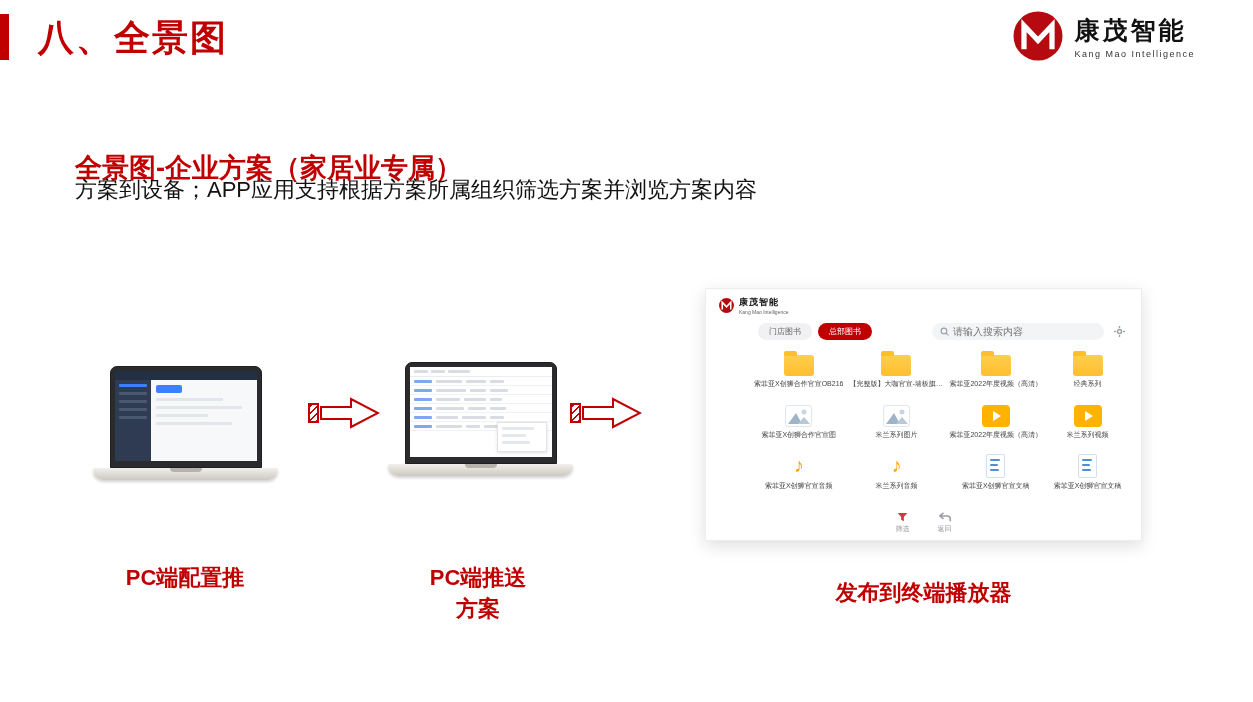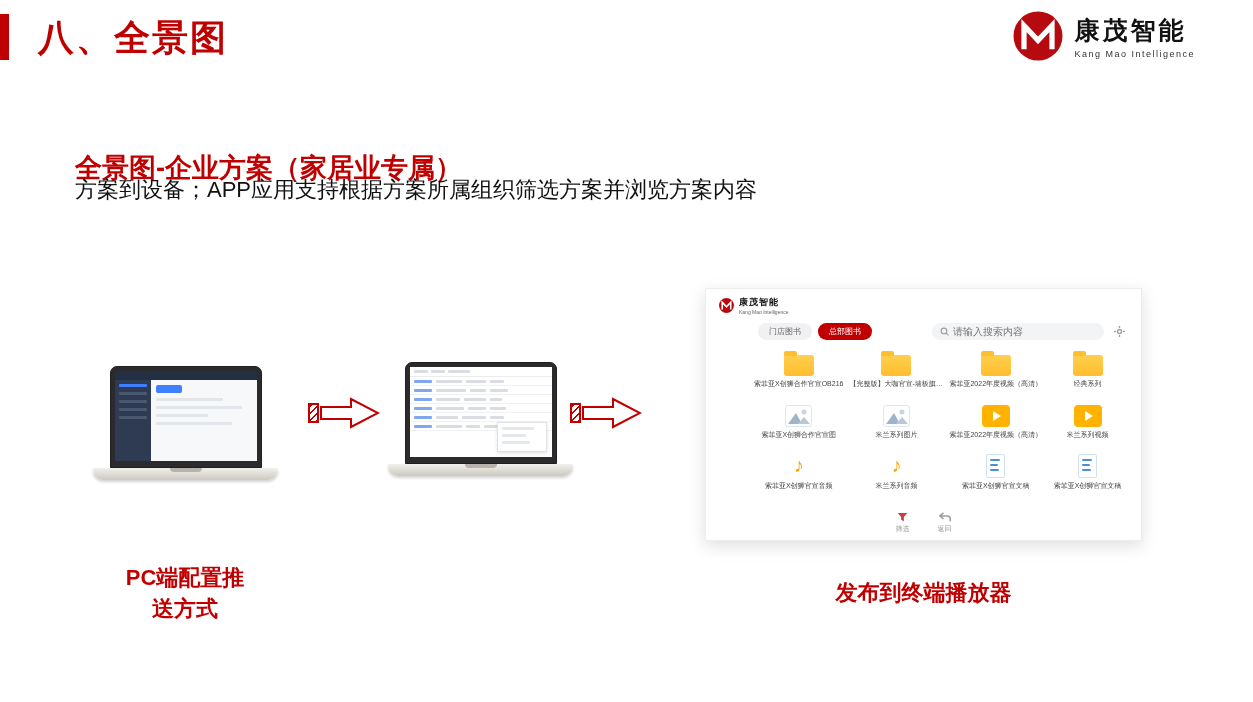--- a/index.html
+++ b/index.html
@@ -330,17 +330,20 @@
         <svg width="12" height="10" viewBox="0 0 16 13">
           <path d="M6 1 L1 5 L6 9 M1 5 H11 a4 4 0 0 1 4 4 v3" fill="none" stroke="#9aa0a8" stroke-width="2"></path>
         </svg>
         <span>返回</span>
       </div>
     </div>
   </div>
 
   <div class="caption cap1">
     <div>PC端配置推</div>
-    <div>送方式</div>
+  </div>
+  <div class="caption cap2">
+    <div>PC端推送</div>
+    <div>方案</div>
   </div>
   <div class="caption cap3">发布到终端播放器</div>
 
 </div>
 
 </body></html>

